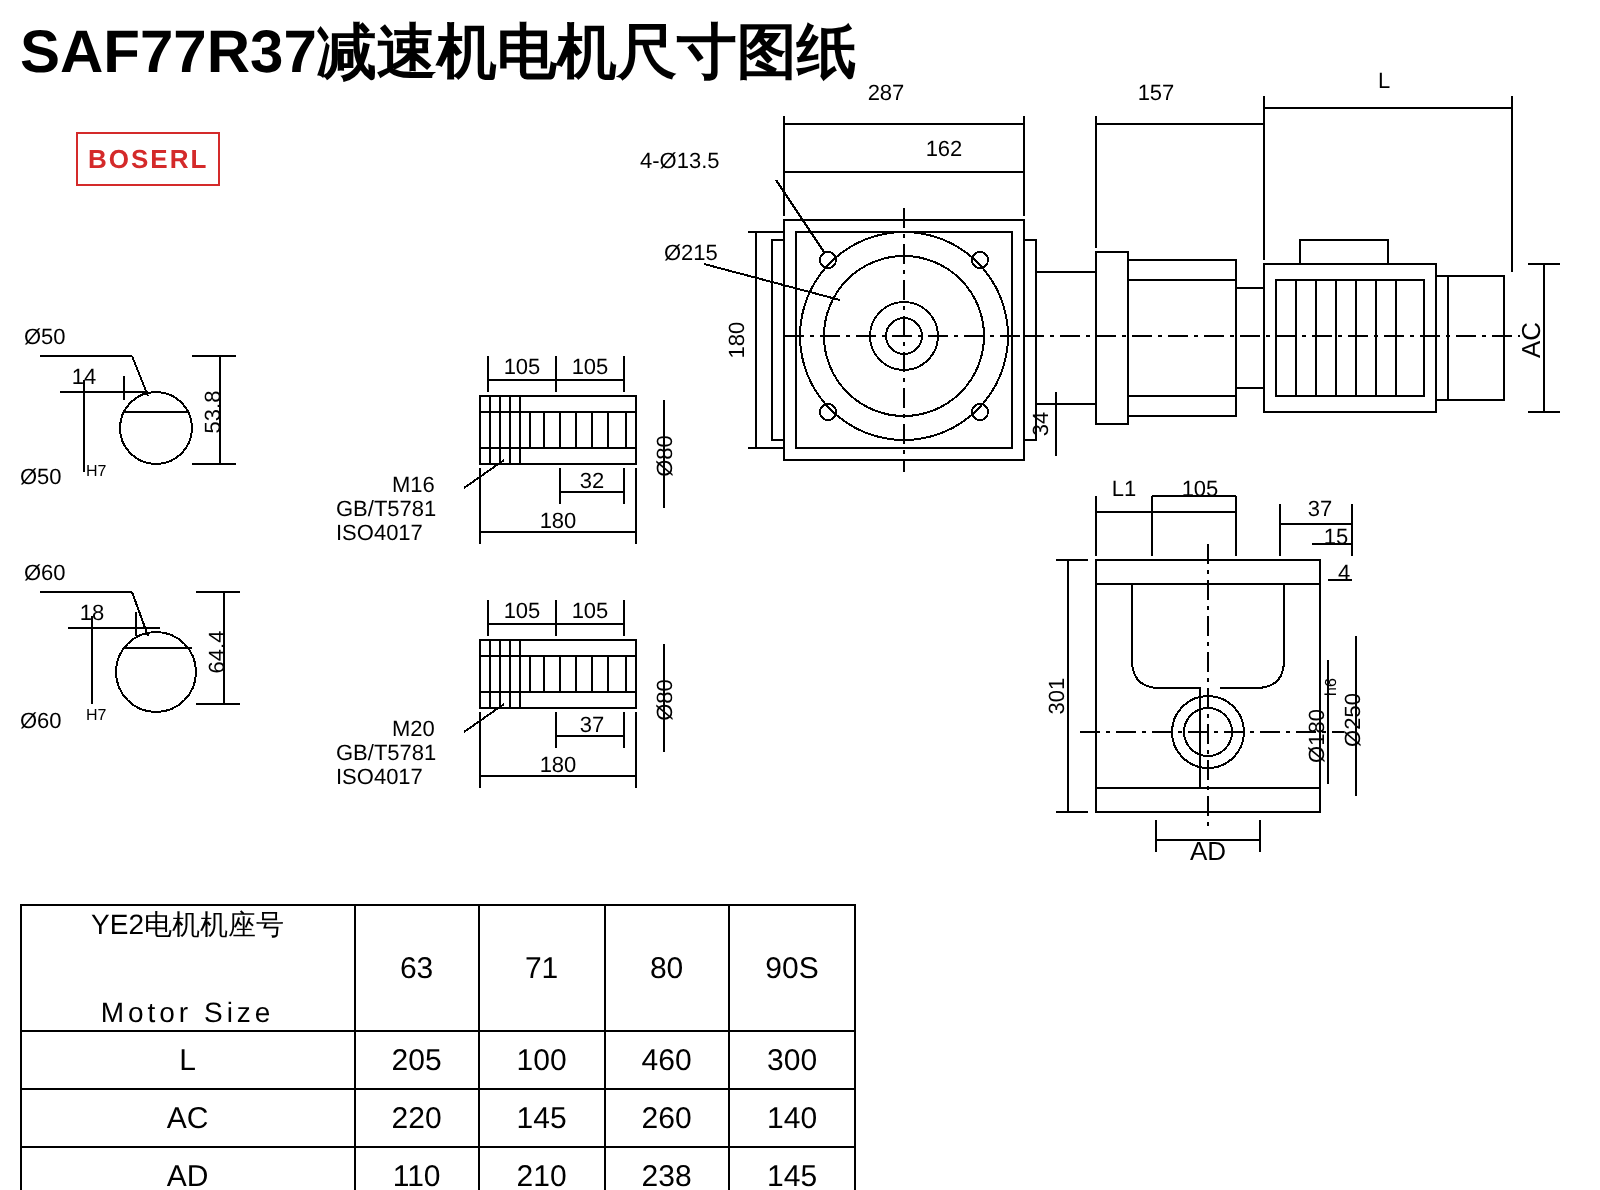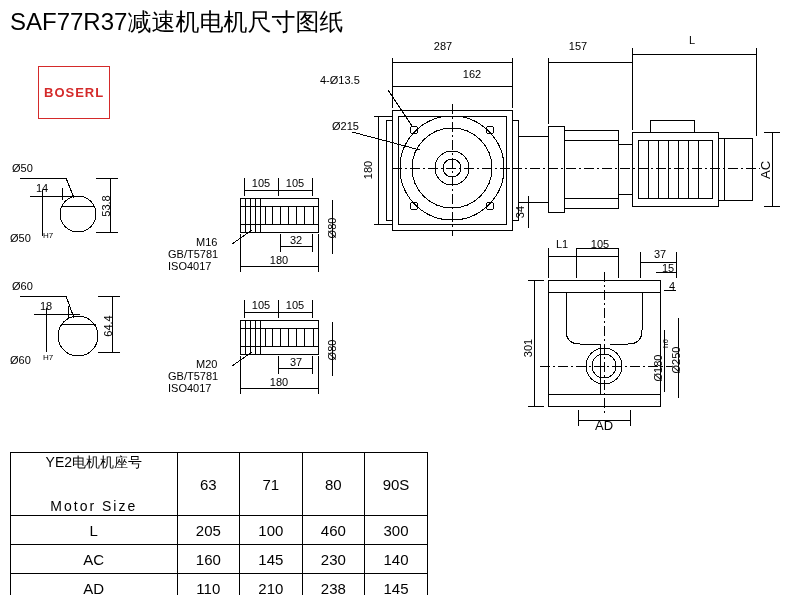--- a/index.html
+++ b/index.html
@@ -5,30 +5,30 @@
   html,body{margin:0;padding:0;}
   body{
     width:800px;height:595px;background:#ffffff;
     font-family:"Liberation Sans", sans-serif;
     color:#000;position:relative;overflow:hidden;
   }
   .page{position:relative;width:800px;height:595px;}
 
   .title{
     position:absolute;left:10px;top:6px;
-    font-size:24px;font-weight:normal;letter-spacing:0px;
+    font-size:30px;font-weight:bold;letter-spacing:0px;
     font-family:"Liberation Sans", sans-serif;
     white-space:nowrap;
   }
 
   .logo{
     position:absolute;left:38px;top:66px;
     border:1px solid #d42a2a;
     color:#d42a2a;font-weight:bold;font-size:13px;
-    padding:18px 5px;letter-spacing:1px;
+    padding:5px 5px;letter-spacing:1px;
     font-family:"Liberation Sans", sans-serif;
   }
 
   
   svg.draw{position:absolute;left:0;top:0;width:800px;height:595px;}
   svg.draw text{font-family:"Liberation Sans", sans-serif;}
 
   
   .spec-table{
     position:absolute;left:10px;top:452px;width:418px;
@@ -323,23 +323,23 @@
     </tr>
     <tr>
       <td class="rowlabel">L</td>
       <td class="val">205</td>
       <td class="val">100</td>
       <td class="val">460</td>
       <td class="val">300</td>
     </tr>
     <tr>
       <td class="rowlabel">AC</td>
-      <td class="val">160</td>
+      <td class="val">220</td>
       <td class="val">145</td>
-      <td class="val">230</td>
+      <td class="val">260</td>
       <td class="val">140</td>
     </tr>
     <tr>
       <td class="rowlabel">AD</td>
       <td class="val">110</td>
       <td class="val">210</td>
       <td class="val">238</td>
       <td class="val">145</td>
     </tr>
   </tbody>

